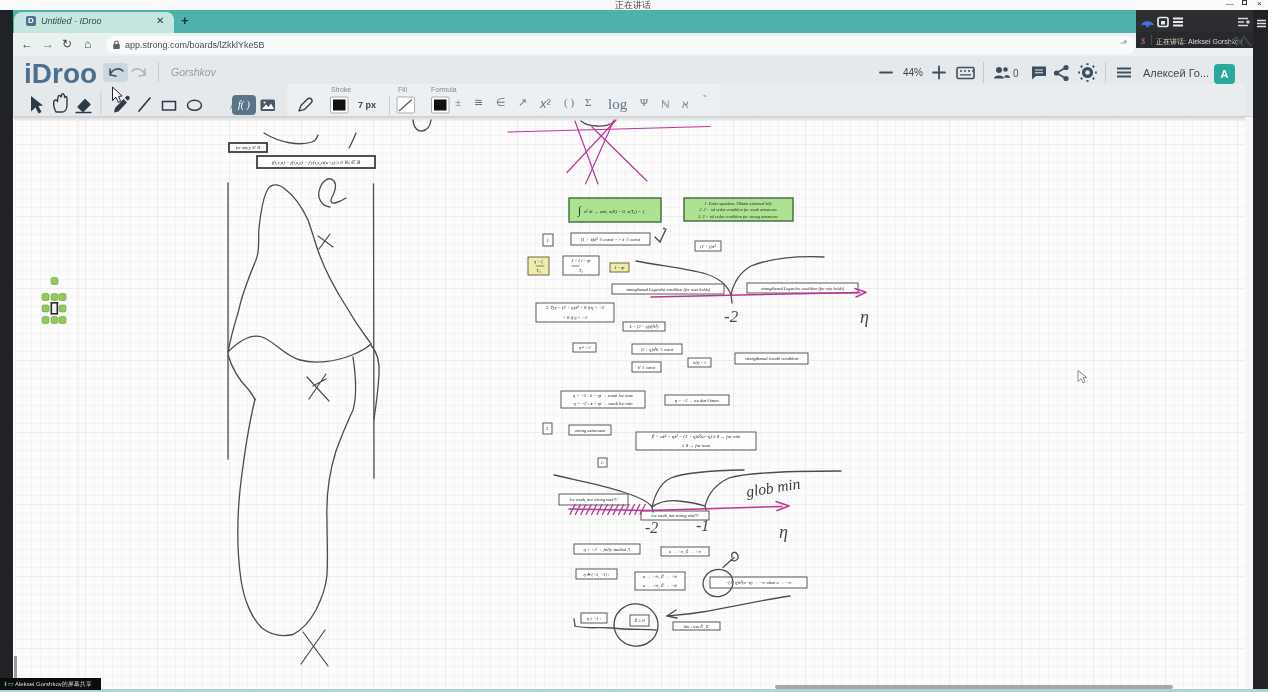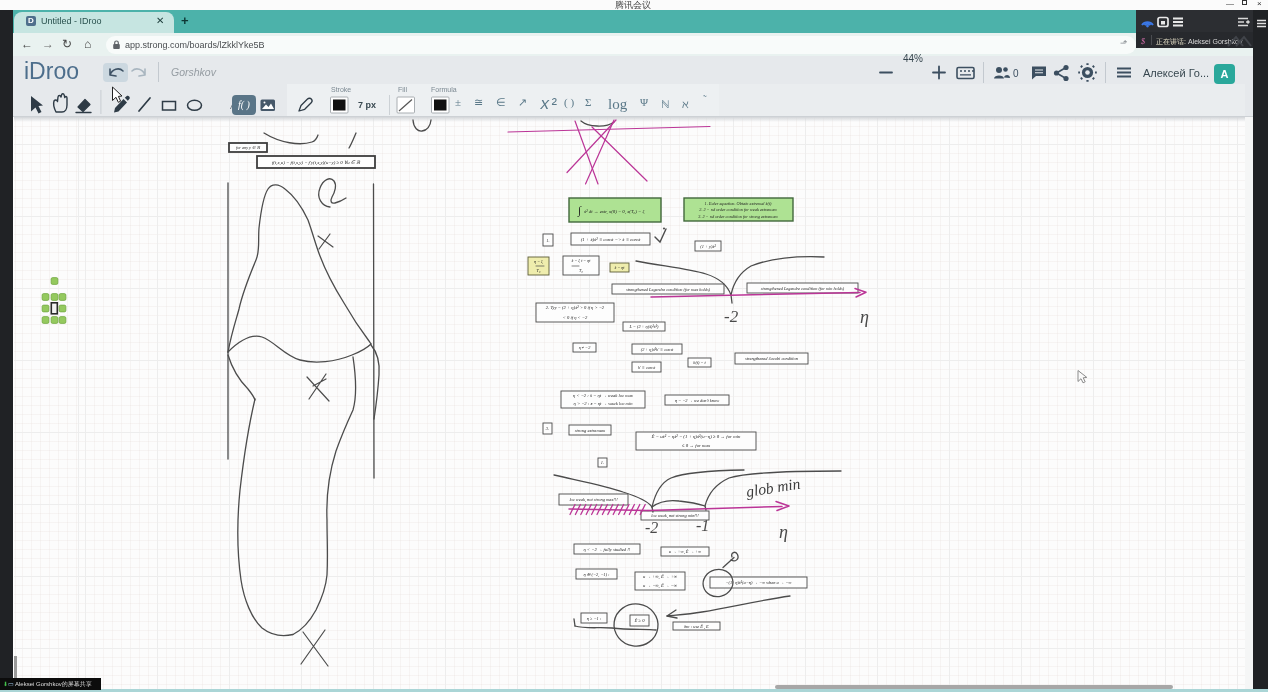--- a/index.html
+++ b/index.html
@@ -2,31 +2,31 @@
 <html><head><meta charset="utf-8"><style>
 *{margin:0;padding:0;box-sizing:border-box}
 html,body{width:1268px;height:692px;overflow:hidden;background:#fff;font-family:"Liberation Sans",sans-serif}
 .abs{position:absolute}
 #top{left:0;top:0;width:1268px;height:10px;background:#fbfbfb}
 #lstrip{left:0;top:10px;width:13px;height:682px;background:#202225}
 #rstrip{left:1253px;top:10px;width:15px;height:682px;background:#202225}
 #tabbar{left:13px;top:10px;width:1240px;height:23px;background:#4cb2aa}
 #tab{left:14px;top:12px;width:160px;height:21px;background:#c6e5e1;border-radius:8px 8px 0 0}
 #fav{left:26px;top:16px;width:10px;height:10px;background:#4e6f8c;border-radius:2px;color:#fff;font-size:8px;font-weight:bold;text-align:center;line-height:10px}
-#ttl{left:41px;top:16px;font-size:9px;color:#29514e}
+#ttl{left:41px;top:16px;font-size:9px;font-style:italic;color:#29514e}
 #tabx{left:156px;top:15px;font-size:10px;color:#20403e}
 #newtab{left:181px;top:13px;font-size:13px;color:#0d3734;font-weight:bold}
 #addr{left:13px;top:33px;width:1240px;height:23px;background:#e9f2f0}
 .nav{font-size:12px;color:#454545;top:37px}
 #pill{left:106px;top:36px;width:1030px;height:18px;background:#f8fbfa;border-radius:9px}
 #url{left:125px;top:40px;font-size:9px;color:#4a4e51}
 #hdr{left:13px;top:56px;width:1240px;height:61px;background:#e6e9ec;border-bottom:1px solid #cdd1d5}
 #panel{left:287px;top:84px;width:432px;height:32px;background:#edf0f2}
 #rlight{left:719px;top:84px;width:526px;height:32px;background:#eaedef}
-#logo{left:24px;top:58px;font-size:23px;font-weight:normal;color:#4d6e8c;letter-spacing:0px}
+#logo{left:24px;top:58px;font-size:28px;font-weight:bold;color:#4d6e8c;letter-spacing:0px}
 #undob{left:103px;top:63px;width:25px;height:19px;background:#ccd8e0;border-radius:4px}
 #sep1{left:158px;top:62px;width:1px;height:20px;background:#c3c9cf}
 #untitled{left:171px;top:66px;font-size:10.5px;font-style:italic;color:#959ca2}
 .lbl{font-size:7px;color:#7d8a93}
 #canvas{left:14px;top:117px;width:1231px;height:572px;background:
  repeating-linear-gradient(to right,#ededed 0 1px,transparent 1px 72px),
  repeating-linear-gradient(to bottom,#ededed 0 1px,transparent 1px 72px),
  repeating-linear-gradient(to right,rgba(216,198,192,.15) 0 1px,transparent 1px 9px),
  repeating-linear-gradient(to bottom,rgba(216,198,192,.15) 0 1px,transparent 1px 9px),
  #fcfcfc;
@@ -34,21 +34,21 @@
 #vscroll{left:1245px;top:117px;width:8px;height:572px;background:#f5f6f6}
 #hthumb{left:775px;top:685px;width:398px;height:4px;background:#a7a7a7;border-radius:2px}
 #lbar{left:14px;top:656px;width:3px;height:22px;background:#9a9a9a}
 #bline{left:0px;top:689px;width:1268px;height:3px;background:#aad5d6}
 #badge{left:0px;top:678px;width:101px;height:12px;background:#0c0c0c;color:#dedede;font-size:6px;line-height:12px;white-space:nowrap;overflow:hidden}
 #ovl{left:1136px;top:10px;width:117px;height:38px;background:#2c2e32}
 #ovl2{left:1136px;top:32px;width:117px;height:16px;background:#27292d}
 svg{position:absolute;left:0;top:0}
 </style></head><body>
 <div class="abs" id="top"></div>
-<div class="abs t" style="left:615px;top:0px;font-size:9px;line-height:10px;color:#3f3f3f">腾讯会议</div>
+<div class="abs t" style="left:615px;top:0px;font-size:9px;line-height:10px;color:#3f3f3f">正在讲话</div>
 <div class="abs" style="left:1226px;top:-1px;font-size:8px;color:#333">—</div>
 <div class="abs" style="left:1242px;top:0px;width:5px;height:5px;border:1px solid #333"></div>
 <div class="abs" style="left:1257px;top:-1px;font-size:8px;color:#333">×</div>
 <div class="abs" id="lstrip"></div>
 <div class="abs" id="rstrip"></div>
 <div class="abs" id="tabbar"></div>
 <div class="abs" id="tab"></div>
 <div class="abs" id="fav">D</div>
 <div class="abs" id="ttl">Untitled - IDroo</div>
 <div class="abs" id="tabx">✕</div>
@@ -313,23 +313,23 @@
 <svg class="abs" style="left:112px;top:40px" width="9" height="10" viewBox="0 0 9 10">
     <rect x="1.2" y="4" width="6.6" height="5" rx="1" fill="#5f6368"></rect>
     <path d="M2.7,4 V2.8 a1.8,1.8 0 0 1 3.6,0 V4" fill="none" stroke="#5f6368" stroke-width="1.2"></path>
   </svg>
 <div class="abs" style="left:230px;top:100px;font-size:9.5px;color:#5f6f7a">Abc</div>
 <div class="abs" style="left:232px;top:95px;width:24px;height:20px;background:#5a7587;border-radius:4px;color:#fff;font-family:'Liberation Serif',serif;font-style:italic;font-size:10px;text-align:center;line-height:19px">f( )</div>
 <div class="abs" style="left:455px;top:96px;font-size:11px;color:#5a7888;font-family:'Liberation Serif',serif">±</div>
 <div class="abs" style="left:474px;top:96px;font-size:11px;color:#5a7888;font-family:'Liberation Serif',serif">≅</div>
 <div class="abs" style="left:496px;top:96px;font-size:11px;color:#5a7888;font-family:'Liberation Serif',serif">∈</div>
 <div class="abs" style="left:518px;top:96px;font-size:11px;color:#5a7888;font-family:'Liberation Serif',serif">↗</div>
-<div class="abs" style="left:540px;top:96px;font-size:16px;color:#5a7888;font-family:Liberation Mono, monospace"><i>x</i>²</div>
+<div class="abs" style="left:540px;top:96px;font-size:13px;color:#5a7888;font-family:Liberation Sans, sans-serif"><i>x</i>²</div>
 <div class="abs" style="left:564px;top:96px;font-size:11px;color:#5a7888;font-family:'Liberation Serif',serif">( )</div>
 <div class="abs" style="left:585px;top:96px;font-size:11px;color:#5a7888;font-family:'Liberation Serif',serif">Σ</div>
 <div class="abs" style="left:608px;top:96px;font-size:15px;color:#5a7888;font-family:Liberation Serif, serif">log</div>
 <div class="abs" style="left:640px;top:96px;font-size:11px;color:#5a7888;font-family:'Liberation Serif',serif">Ψ</div>
 <div class="abs" style="left:661px;top:96px;font-size:11px;color:#5a7888;font-family:'Liberation Serif',serif">ℕ</div>
 <div class="abs" style="left:682px;top:96px;font-size:11px;color:#5a7888;font-family:'Liberation Serif',serif">ℵ</div>
 <div class="abs" style="left:703px;top:93px;font-size:11px;color:#5a7888;font-family:'Liberation Serif',serif">˜</div>
-<div class="abs" style="left:903px;top:53px;font-size:10px;color:#37474f">44%</div>
+<div class="abs" style="left:903px;top:67px;font-size:10px;color:#37474f">44%</div>
 <div class="abs" style="left:1143px;top:67px;font-size:11px;color:#37474f">Алексей Го...</div>
 <div class="abs" style="left:1214px;top:64px;width:21px;height:20px;background:#2aa89b;border-radius:4px;color:#fff;font-weight:bold;font-size:11px;text-align:center;line-height:20px">A</div>
 
 </body></html>

